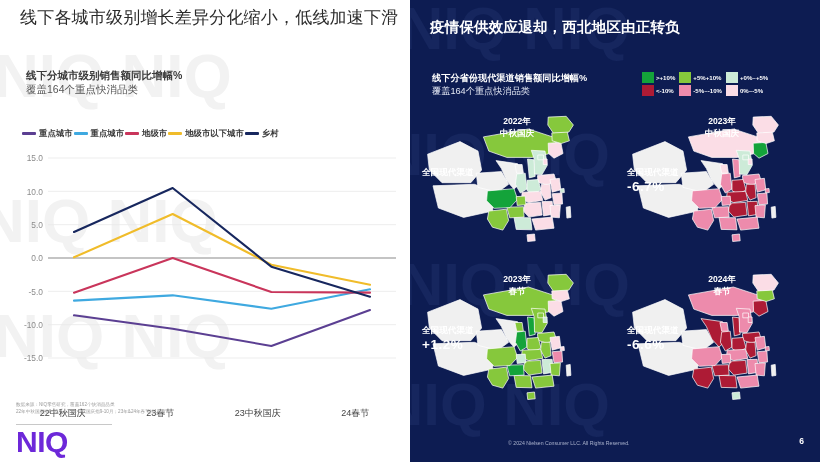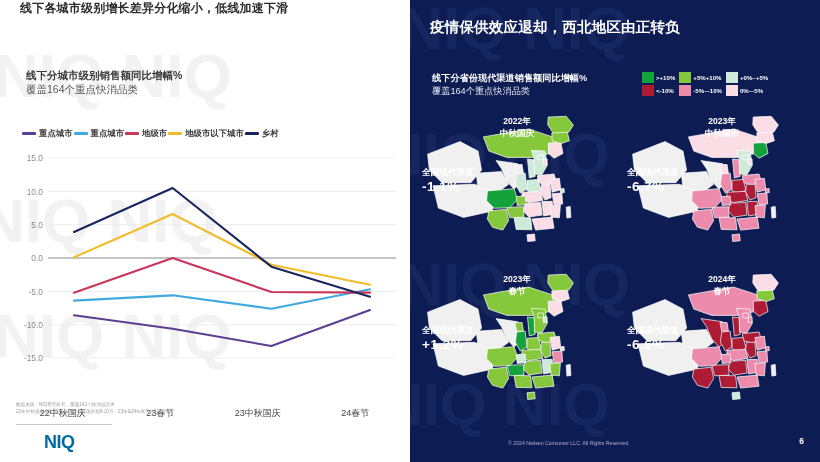--- a/index.html
+++ b/index.html
@@ -12,22 +12,22 @@
 
   
   #left-panel {
     position: relative;
     width: 410px; height: 462px;
     background: #ffffff;
     overflow: hidden;
   }
   .wm { position: absolute; font-weight: bold; color: #f2f2f2; user-select: none; pointer-events: none; }
   #left-title {
-    position: absolute; left: 20px; top: 0; width: 380px;
-    font-size: 12px; font-weight: bold; color: #2b2b2b; letter-spacing: 0.2px;
+    position: absolute; left: 20px; top: 6px; width: 380px;
+    font-size: 17px; font-weight: normal; color: #2b2b2b; letter-spacing: 0.2px;
   }
   #left-sub {
     position: absolute; left: 26px; top: 68px; width: 370px;
   }
   #left-sub .s1 { font-size: 10.5px; font-weight: bold; color: #3a3a3a; display: block; line-height: 14px; }
   #left-sub .s2 { font-size: 10.5px; color: #555; display: block; line-height: 14px; }
 
   
   #chart-legend {
     position: absolute; left: 22px; top: 128px; width: 378px;
@@ -47,21 +47,21 @@
   .xlab { font-size: 9px; color: #444; text-align: center; flex: 1; }
 
   #source-note {
     position: absolute; left: 16px; top: 401px; width: 340px;
     font-size: 4.6px; color: #9a9a9a; line-height: 7.4px;
   }
   #source-note span { display: block; }
 
   #niq-logo-wrap { position: absolute; left: 16px; top: 424px; width: 120px; }
   #niq-rule { width: 96px; height: 1px; background: #c8c8c8; margin-bottom: 6px; }
-  #niq-logo { font-size: 18px; font-weight: bold; color: #0369a1; letter-spacing: -0.5px; line-height: 22px; margin-left: 28px; }
+  #niq-logo { font-size: 30px; font-weight: bold; color: #6d28d9; letter-spacing: -0.5px; line-height: 22px; }
 
   
   #right-panel {
     position: relative;
     width: 410px; height: 462px;
     background: #0d1c52;
     overflow: hidden;
   }
   .wm-d { position: absolute; font-weight: bold; color: #16265e; user-select: none; pointer-events: none; }
   #right-title {
@@ -275,21 +275,20 @@
           <polygon points="77.4,86.9 104.0,84.7 107.6,95.3 100.0,103.6 84.2,104.3 76.6,96.8" fill="#14a33a" stroke="#ffffff" stroke-width="0.7"></polygon>
           <polygon points="106.2,92.6 115.2,92.1 115.9,100.8 107.2,101.4" fill="#86c83c" stroke="#ffffff" stroke-width="0.7"></polygon>
           <polygon points="156.2,103.2 160.2,102.4 160.9,113.4 156.9,114.1" fill="#f0f0f0" stroke="#ffffff" stroke-width="0.7"></polygon>
         </svg>
         <div class="map-period">
           <span>2022年</span>
           <span>中秋国庆</span>
         </div>
         <div class="map-stat">
           <span class="lbl">全国现代渠道</span>
-          <span class="val">-1.1%</span>
         </div>
       </div>
     <div class="map-cell" id="map-1">
         <svg class="map-svg" viewBox="0 0 205 168">
           <polygon points="17.6,50.2 50.0,37.6 68.0,47.1 71.6,66.0 60.8,78.7 32.0,78.7 19.4,66.0" fill="#f0f0f0" stroke="#ffffff" stroke-width="0.7"></polygon>
           <polygon points="23.0,81.8 64.4,80.3 86.0,88.2 82.4,107.1 53.6,113.4 28.4,104.0" fill="#f0f0f0" stroke="#ffffff" stroke-width="0.7"></polygon>
           <polygon points="66.2,69.2 91.4,67.6 98.6,80.3 87.8,88.2 68.0,83.4" fill="#f0f0f0" stroke="#ffffff" stroke-width="0.7"></polygon>
           <polygon points="86.0,56.6 107.6,59.7 114.8,75.5 104.0,85.0 96.8,77.1 91.4,64.5" fill="#f0f0f0" stroke="#ffffff" stroke-width="0.7"></polygon>
           <polygon points="73.4,32.9 118.4,25.0 147.2,34.4 143.6,48.7 122.0,53.4 96.8,53.4 78.8,47.1" fill="#fbdde6" stroke="#ffffff" stroke-width="0.7"></polygon>
           <polygon points="104.9,60.5 112.1,60.5 113.4,69.2 106.7,69.2" fill="#fbdde6" stroke="#ffffff" stroke-width="0.7"></polygon>

